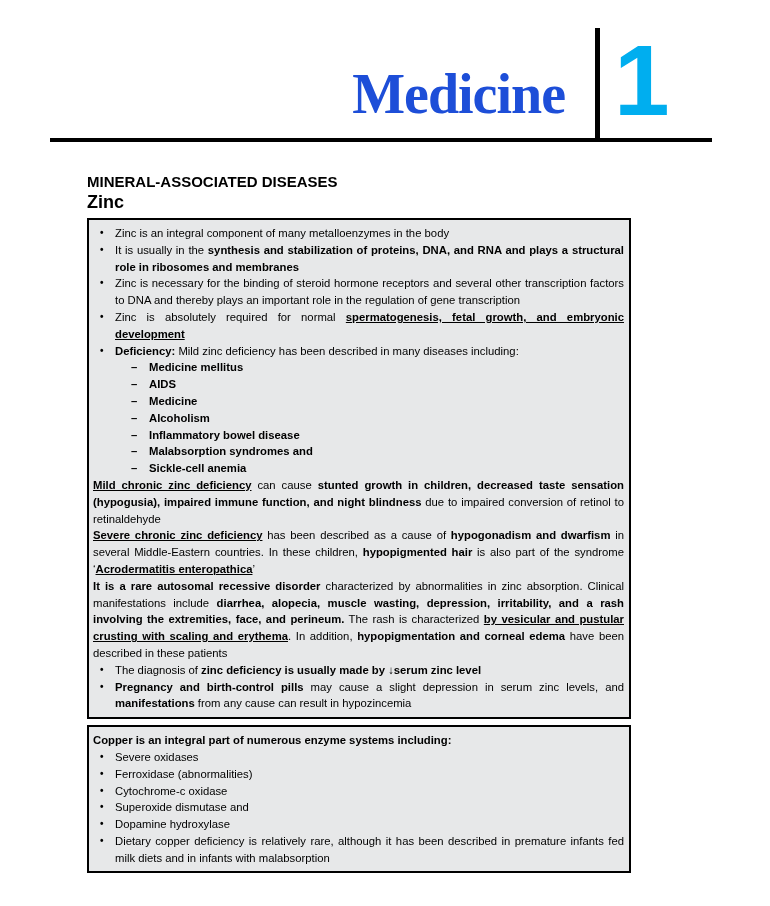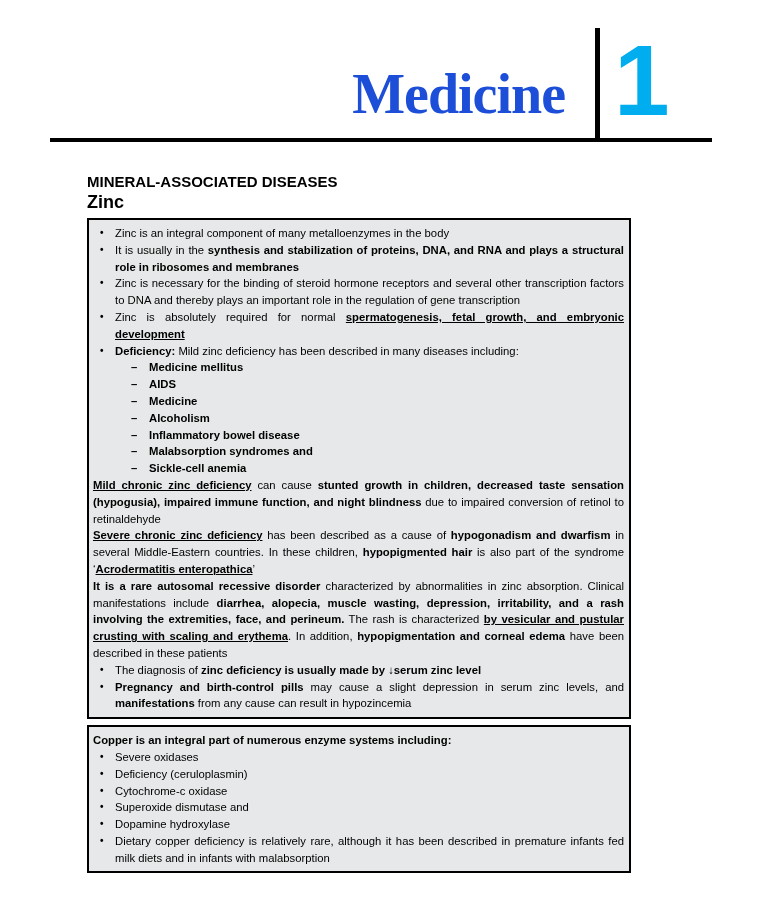--- a/index.html
+++ b/index.html
@@ -128,21 +128,21 @@
     <div class="graybox">
         <div class="row para">
           <div class="txt"><span class="b">Copper is an integral part of numerous enzyme systems including:</span></div>
         </div>
         <div class="row bullet">
           <span class="marker">•</span>
           <div class="txt"><span>Severe oxidases</span></div>
         </div>
         <div class="row bullet">
           <span class="marker">•</span>
-          <div class="txt"><span>Deficiency (ceruloplasmin)</span></div>
+          <div class="txt"><span>Ferroxidase (abnormalities)</span></div>
         </div>
         <div class="row bullet">
           <span class="marker">•</span>
           <div class="txt"><span>Cytochrome-c oxidase</span></div>
         </div>
         <div class="row bullet">
           <span class="marker">•</span>
           <div class="txt"><span>Superoxide dismutase and</span></div>
         </div>
         <div class="row bullet">

